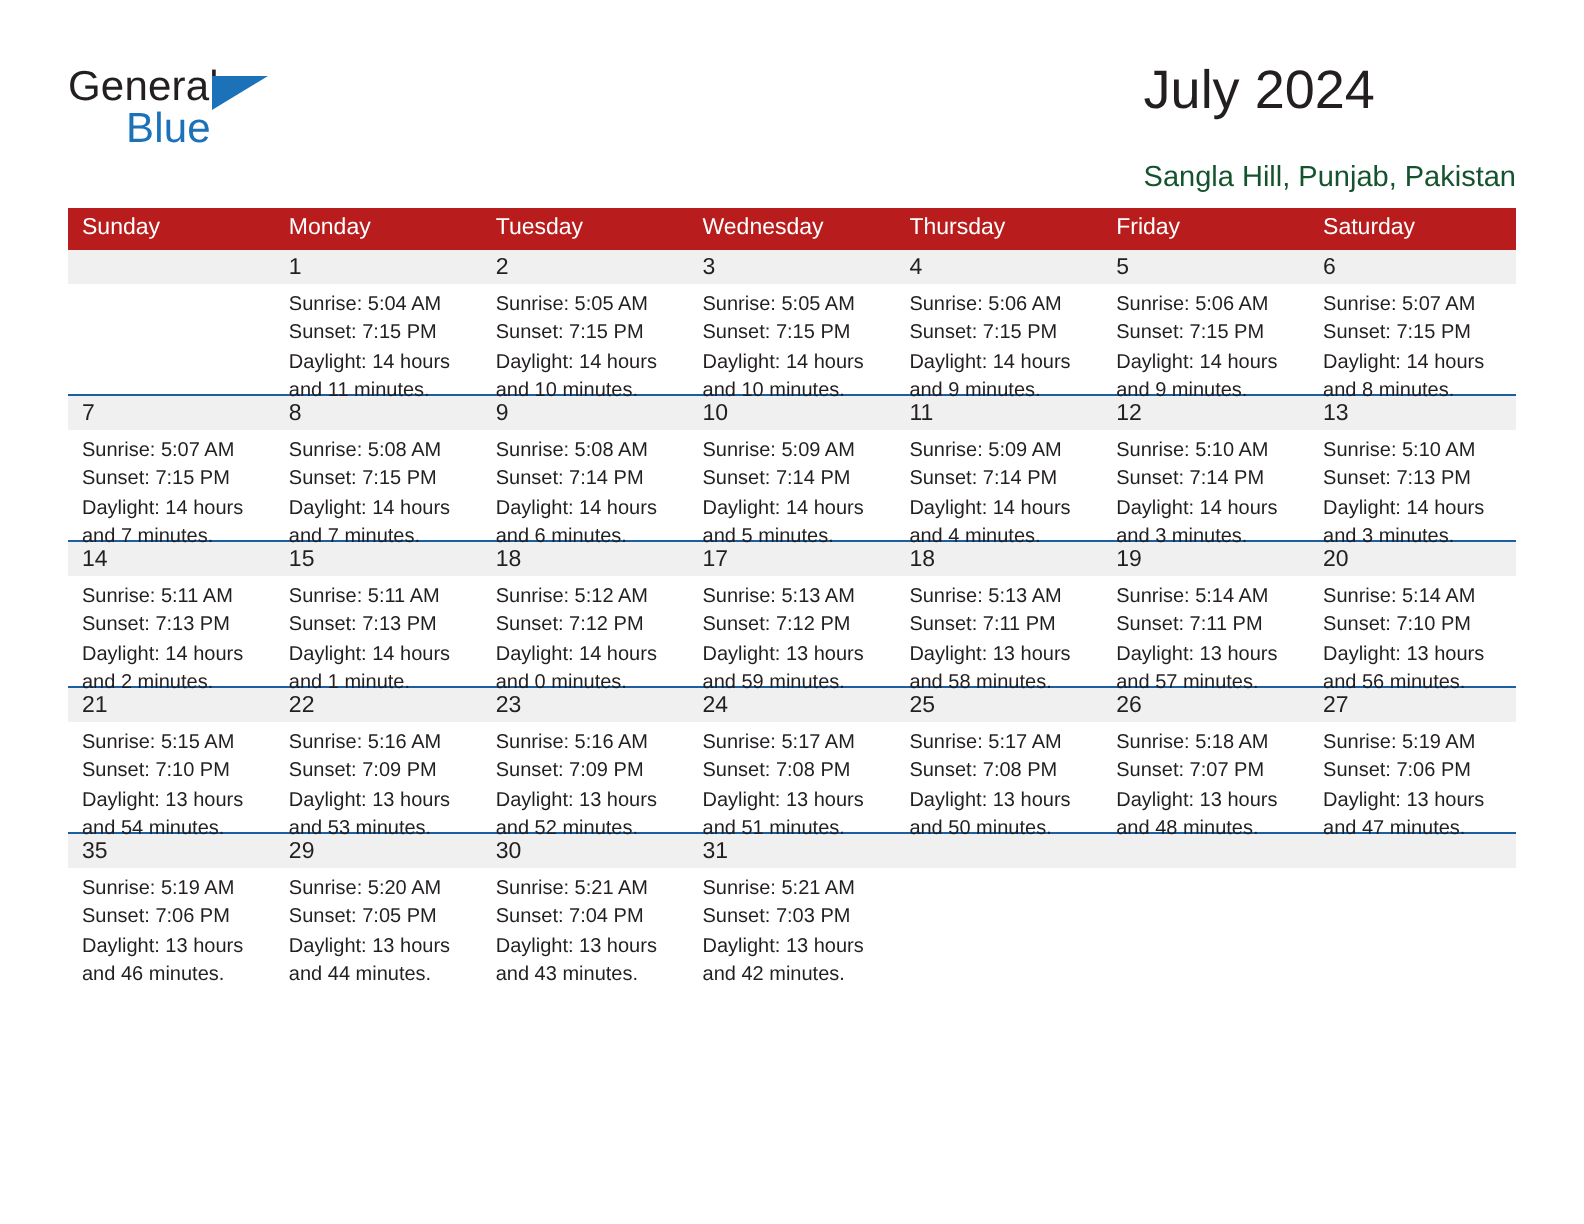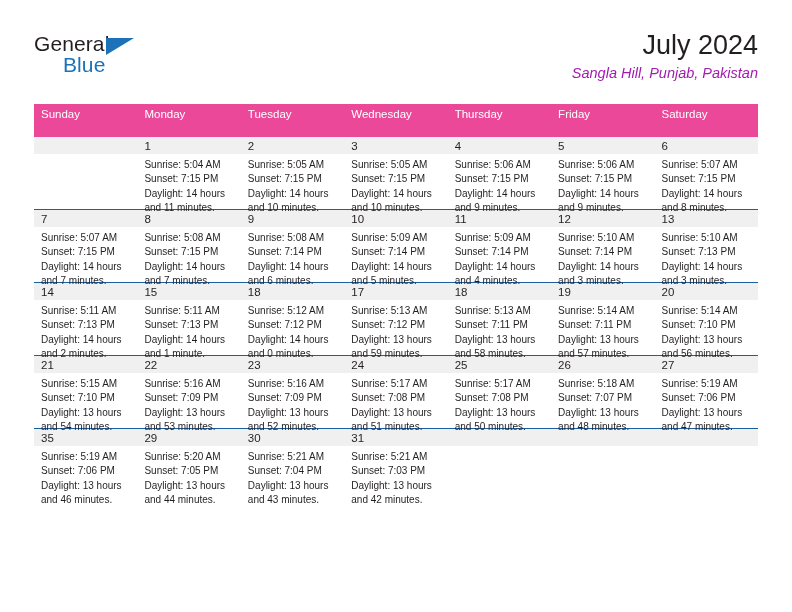--- a/index.html
+++ b/index.html
@@ -58,53 +58,51 @@
     left: 29px;
     top: 21px;
     font-size: 21px;
     color: #1b72b8;
     letter-spacing: 0.1px;
   }
   .title-block {
     position: absolute;
     right: 0;
     top: 0;
-    text-align: right;
   }
   .cal-title {
     font-size: 27px;
     color: #231f20;
     line-height: 34px;
     white-space: nowrap;
   }
   .cal-subtitle {
     font-size: 14.5px;
-    color: #a21caf;
+    color: #14532d;
     line-height: 22px;
-    margin-top: 0;
+    margin-top: 16px;
     white-space: nowrap;
-    font-style: italic;
   }
 
   
   .calendar {
     position: absolute;
     left: 34px;
     top: 104px;
     width: 724px;
     border-collapse: collapse;
     table-layout: fixed;
   }
   .calendar th {
-    background: #ec4899;
+    background: #b91c1c;
     color: #ffffff;
     font-weight: normal;
     font-size: 11.5px;
     text-align: left;
-    padding: 5px 0 17px 7px;
+    padding: 5px 0 5px 7px;
     height: 21px;
     line-height: 11px;
     border: none;
   }
   .calendar td {
     width: 103.43px;
     vertical-align: top;
     padding: 0;
     border: none;
     background: #ffffff;

